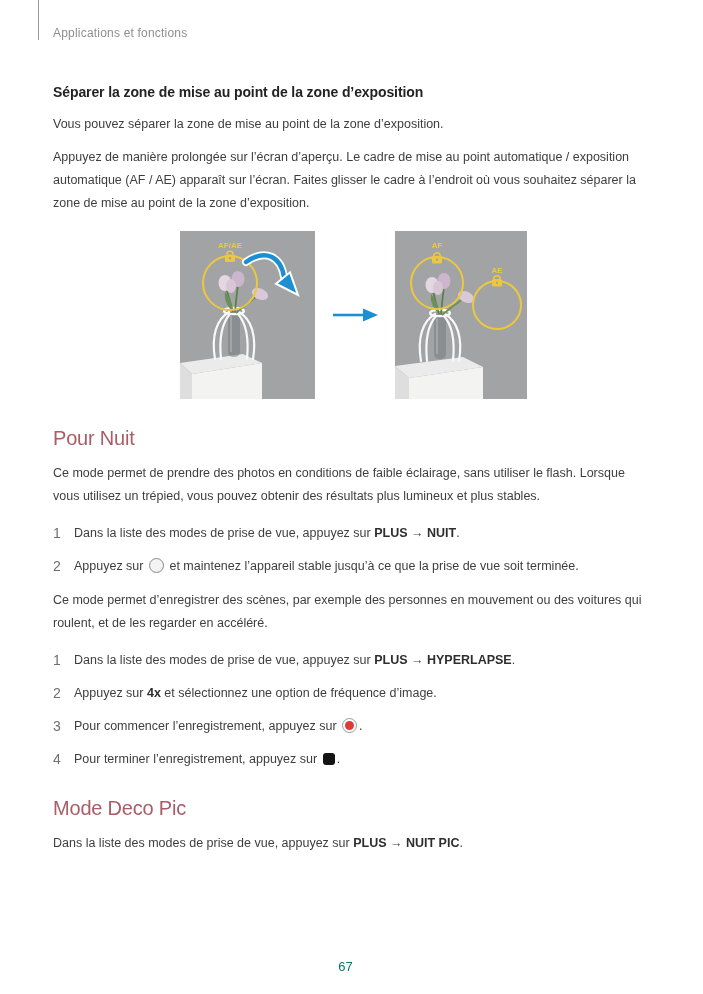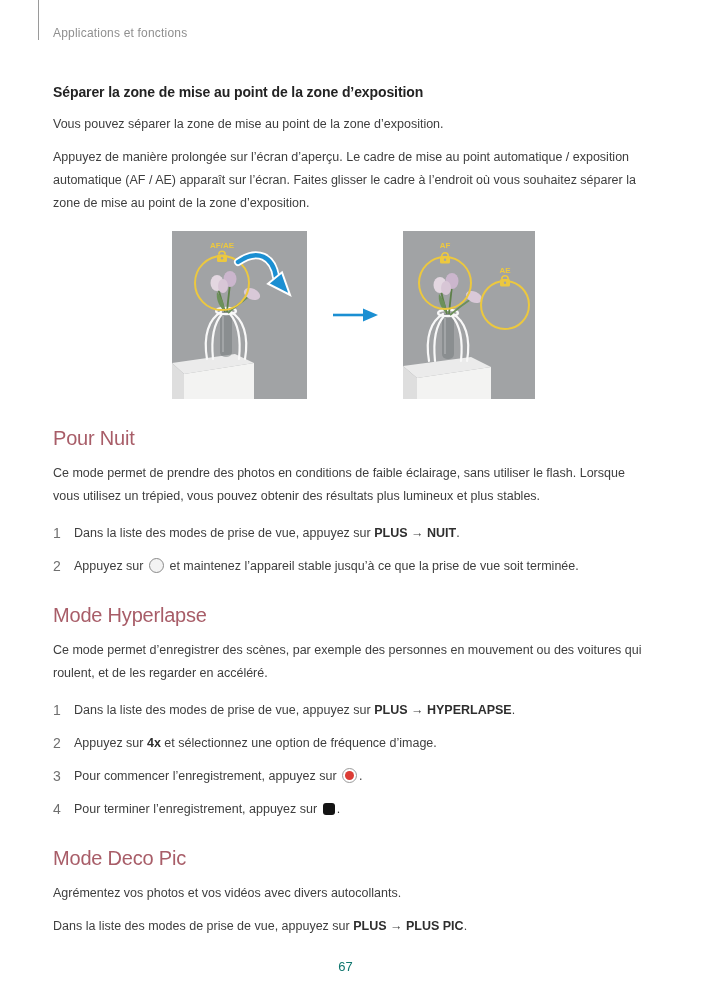--- a/index.html
+++ b/index.html
@@ -13,21 +13,21 @@
   }
   .header-rule{position:absolute;left:38px;top:0;width:1px;height:40px;background:#9a9a9a;}
   .header-title{position:absolute;left:53px;top:26px;font-size:12px;color:#8f8f8f;letter-spacing:.2px;}
   .content{position:absolute;left:53px;top:84px;width:600px;}
   .doc-title{margin:0 0 13px 0;font-size:14px;font-weight:700;color:#232323;letter-spacing:-0.1px;}
   p.body{margin:0 0 10px 0;font-size:12.5px;line-height:23px;color:#3e3e3e;}
   p.body.tight{margin-bottom:0;}
   .section-heading{margin:28px 0 12px 0;font-size:20px;font-weight:500;color:#a85d68;letter-spacing:-0.2px;}
   b.k{font-weight:700;color:#2e2e2e;}
   
-  .figure{display:flex;align-items:center;justify-content:center;gap:24px;margin:16px 0 6px 0;}
+  .figure{display:flex;align-items:center;justify-content:center;gap:16px;margin:16px 0 6px 0;}
   .shot{display:block;flex:0 0 auto;}
   
   .steps{margin:15px 0 0 0;padding:0;list-style:none;}
   .steps li{display:grid;grid-template-columns:21px 1fr;margin:0 0 13px 0;font-size:12.5px;line-height:20px;}
   .step-num{color:#6f6f6f;font-size:14px;}
   
   .icon-shutter{display:inline-block;width:13px;height:13px;border:1.5px solid #8a8a8a;border-radius:50%;background:#f3f3f3;vertical-align:-3px;margin:0 2px;}
   .icon-record{position:relative;display:inline-block;width:13px;height:13px;border:1.5px solid #9a9a9a;border-radius:50%;background:#fff;vertical-align:-3px;margin:0 2px;}
   .icon-record::after{content:"";position:absolute;inset:2px;border-radius:50%;background:#dc3c35;}
   .icon-stop{display:inline-block;width:12px;height:12px;background:#141414;border-radius:3px;vertical-align:-2px;margin:0 2px;}
@@ -151,21 +151,20 @@
       <li>
         <span class="step-num">1</span>
         <span><span>Dans la liste des modes de prise de vue, appuyez sur </span><b class="k">PLUS</b><span> → </span><b class="k">NUIT</b><span>.</span></span>
       </li>
       <li>
         <span class="step-num">2</span>
         <span><span>Appuyez sur </span><span class="icon-shutter"></span><span> et maintenez l’appareil stable jusqu’à ce que la prise de vue soit terminée.</span></span>
       </li>
     </ol>
 
-    <h2 class="section-heading">Mode Hyperlapse</h2>
     <p class="body">Ce mode permet d’enregistrer des scènes, par exemple des personnes en mouvement ou des voitures qui roulent, et de les regarder en accéléré.</p>
     <ol class="steps">
       <li>
         <span class="step-num">1</span>
         <span><span>Dans la liste des modes de prise de vue, appuyez sur </span><b class="k">PLUS</b><span> → </span><b class="k">HYPERLAPSE</b><span>.</span></span>
       </li>
       <li>
         <span class="step-num">2</span>
         <span><span>Appuyez sur </span><b class="k">4x</b><span> et sélectionnez une option de fréquence d’image.</span></span>
       </li>
@@ -173,19 +172,18 @@
         <span class="step-num">3</span>
         <span><span>Pour commencer l’enregistrement, appuyez sur </span><span class="icon-record"></span><span>.</span></span>
       </li>
       <li>
         <span class="step-num">4</span>
         <span><span>Pour terminer l’enregistrement, appuyez sur </span><span class="icon-stop"></span><span>.</span></span>
       </li>
     </ol>
 
     <h2 class="section-heading">Mode Deco Pic</h2>
-    <p class="body">Agrémentez vos photos et vos vidéos avec divers autocollants.</p>
-    <p class="body"><span>Dans la liste des modes de prise de vue, appuyez sur </span><b class="k">PLUS</b><span> → </span><b class="k">PLUS PIC</b><span>.</span></p>
+    <p class="body"><span>Dans la liste des modes de prise de vue, appuyez sur </span><b class="k">PLUS</b><span> → </span><b class="k">NUIT PIC</b><span>.</span></p>
 
   </div>
 
   <div class="page-number">67</div>
 </div>
 
 </body></html>

